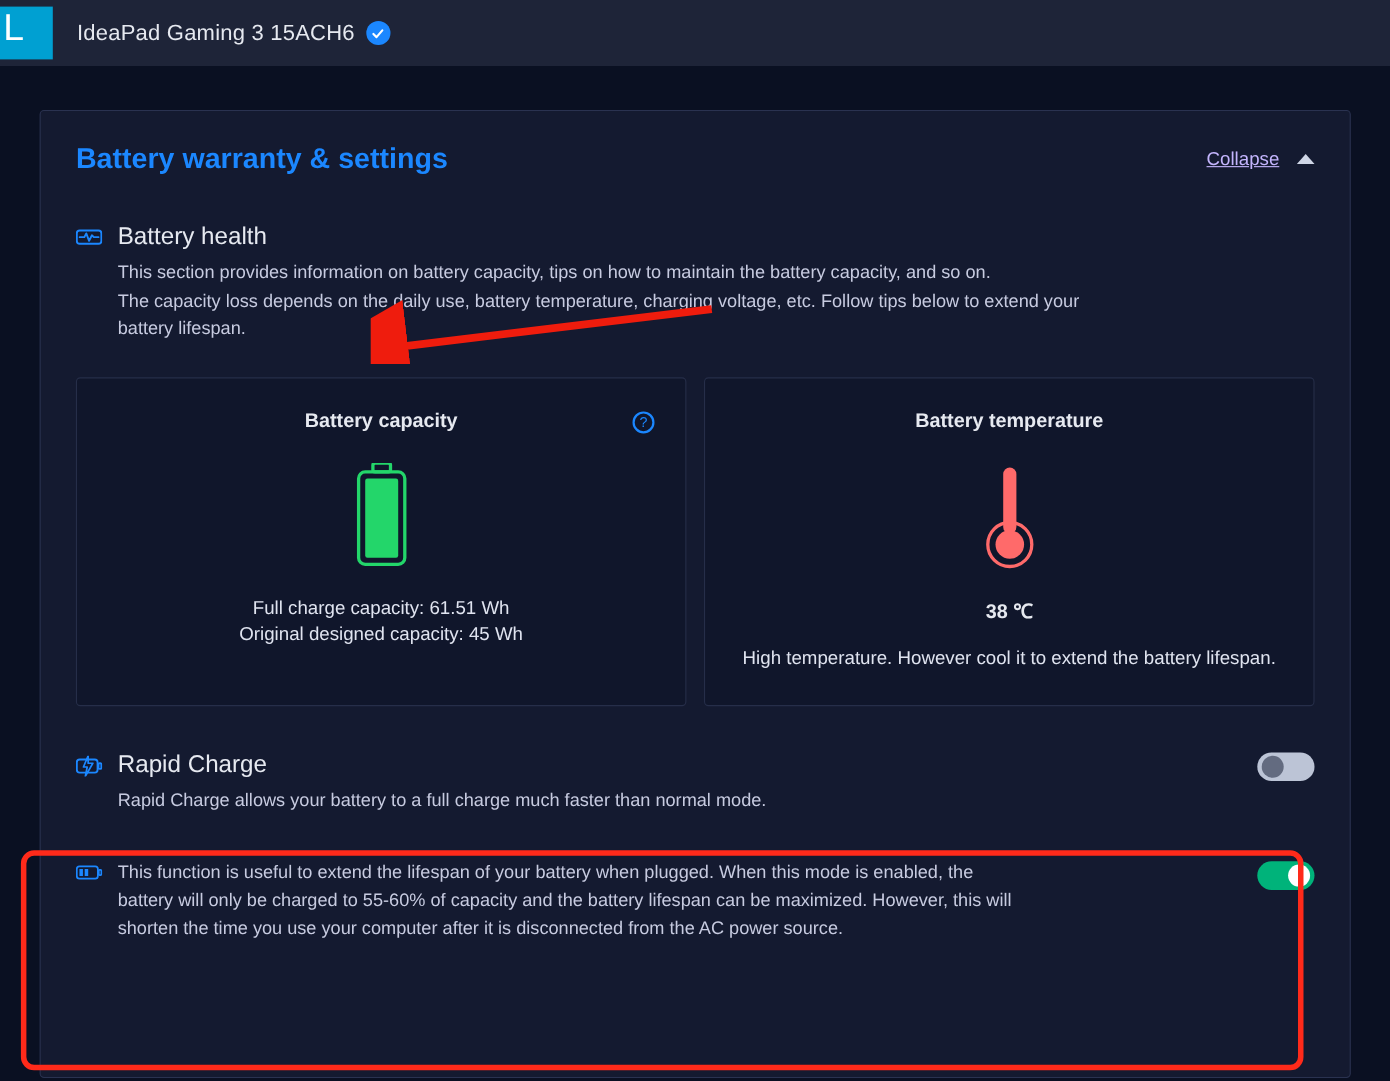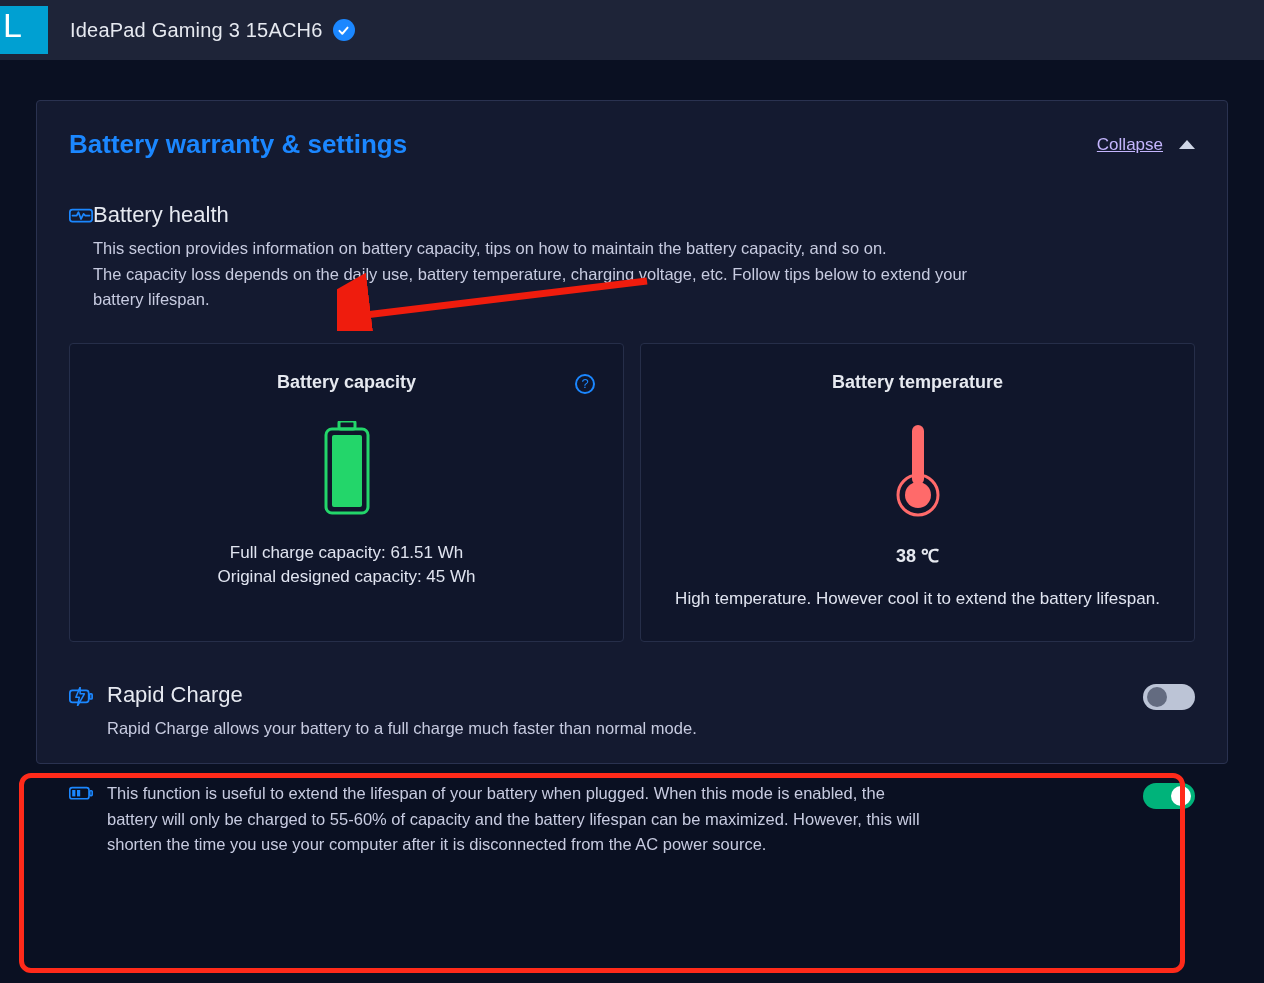--- a/index.html
+++ b/index.html
@@ -53,21 +53,21 @@
     padding: 0 36px;
   }
 
   .card {
     background: #141a30;
     border: 1px solid #2a3250;
     border-radius: 4px;
     margin-top: 40px;
     padding: 28px 32px 40px 32px;
     position: relative;
-    height: 664px;
+    height: 880px;
   }
 
   .section-title-row {
     display: flex;
     justify-content: space-between;
     align-items: center;
     margin-bottom: 42px;
   }
   .section-title {
     color: #1b87ff;
@@ -85,20 +85,21 @@
   }
   .chevron-up {
     width: 0; height: 0;
     border-left: 8px solid transparent;
     border-right: 8px solid transparent;
     border-bottom: 9px solid #cfd6e6;
   }
 
   .subsection {
     display: flex;
+    gap: 14px;
     align-items: flex-start;
   }
   .sub-icon {
     width: 24px; height: 20px;
     flex-shrink: 0;
     margin-top: 5px;
   }
   .sub-body { flex: 1; }
   .sub-title {
     font-size: 22px;

